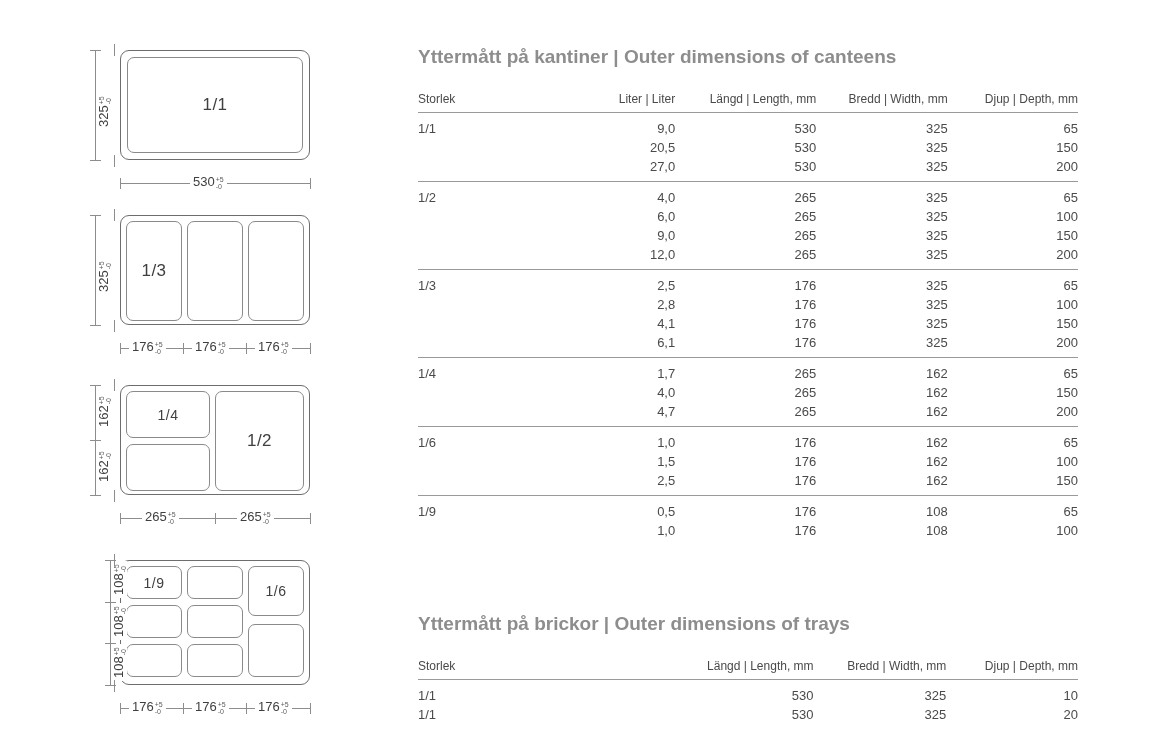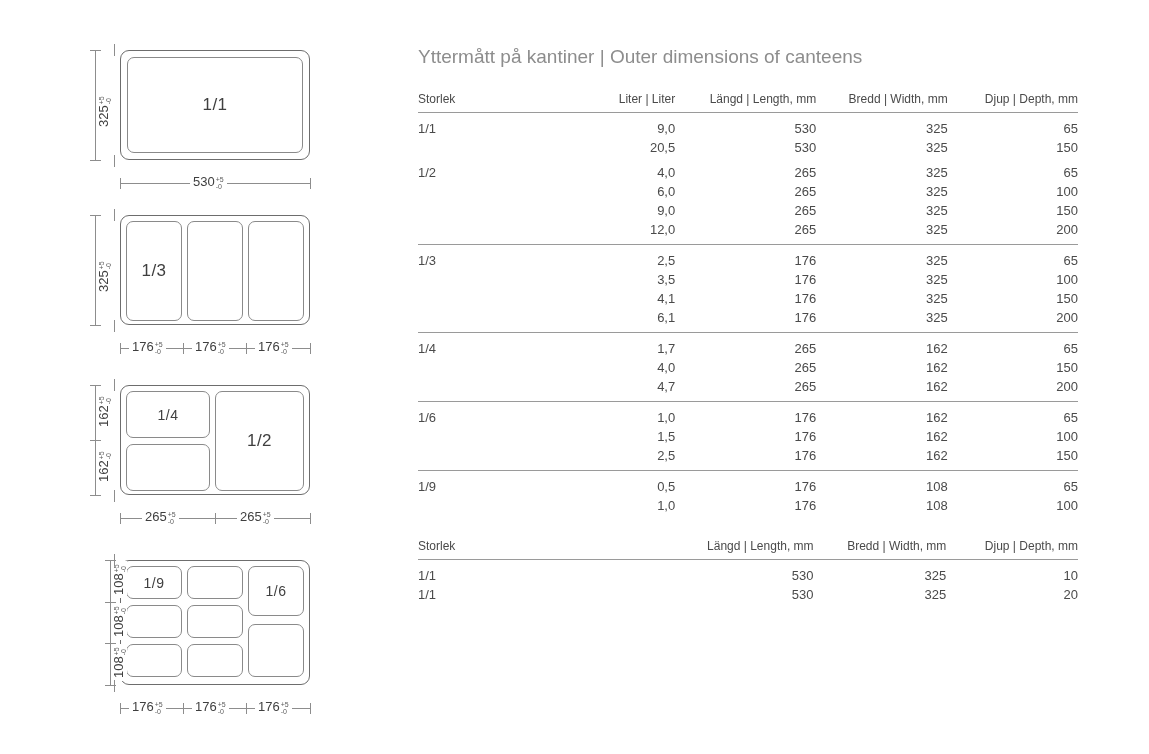--- a/index.html
+++ b/index.html
@@ -80,21 +80,21 @@
     transform-origin: 0 0;
     transform: rotate(-90deg);
   }
 
   
   .right { position: absolute; left: 418px; top: 0; width: 700px; }
 
   .table-title {
     font-size: 19px;
     color: #8d8d8d;
-    font-weight: 400;
+    font-weight: 700;
     margin: 0;
     white-space: nowrap;
   }
   .table-title .en { color: #8d8d8d; }
 
   table.dimtable {
     width: 660px;
     border-collapse: collapse;
     font-size: 12.5px;
   }
@@ -307,20 +307,27 @@
           <td>325</td>
           <td>65</td>
         </tr>
         <tr>
           <td class="first"></td>
           <td>20,5</td>
           <td>530</td>
           <td>325</td>
           <td>150</td>
         </tr>
+        <tr class="group-end">
+          <td class="first"></td>
+          <td>27,0</td>
+          <td>530</td>
+          <td>325</td>
+          <td>200</td>
+        </tr>
 
         <tr class="group-start">
           <td class="first">1/2</td>
           <td>4,0</td>
           <td>265</td>
           <td>325</td>
           <td>65</td>
         </tr>
         <tr>
           <td class="first"></td>
@@ -346,21 +353,21 @@
 
         <tr class="group-start">
           <td class="first">1/3</td>
           <td>2,5</td>
           <td>176</td>
           <td>325</td>
           <td>65</td>
         </tr>
         <tr>
           <td class="first"></td>
-          <td>3,5</td>
+          <td>2,8</td>
           <td>176</td>
           <td>325</td>
           <td>100</td>
         </tr>
         <tr>
           <td class="first"></td>
           <td>4,1</td>
           <td>176</td>
           <td>325</td>
           <td>150</td>
@@ -427,20 +434,25 @@
         <tr>
           <td class="first"></td>
           <td>1,0</td>
           <td>176</td>
           <td>108</td>
           <td>100</td>
         </tr>
       </tbody>
     </table>
 
+    <h2 class="table-title" style="margin-top:73px;">
+      <span>Yttermått på brickor</span>
+      <span>|</span>
+      <span class="en">Outer dimensions of trays</span>
+    </h2>
 
     <table class="dimtable" style="margin-top:20px;">
       <thead>
         <tr>
           <th class="first col-size">Storlek</th>
           <th class="col-a"></th>
           <th class="col-b">Längd | Length, mm</th>
           <th class="col-c">Bredd | Width, mm</th>
           <th class="col-d">Djup | Depth, mm</th>
         </tr>

